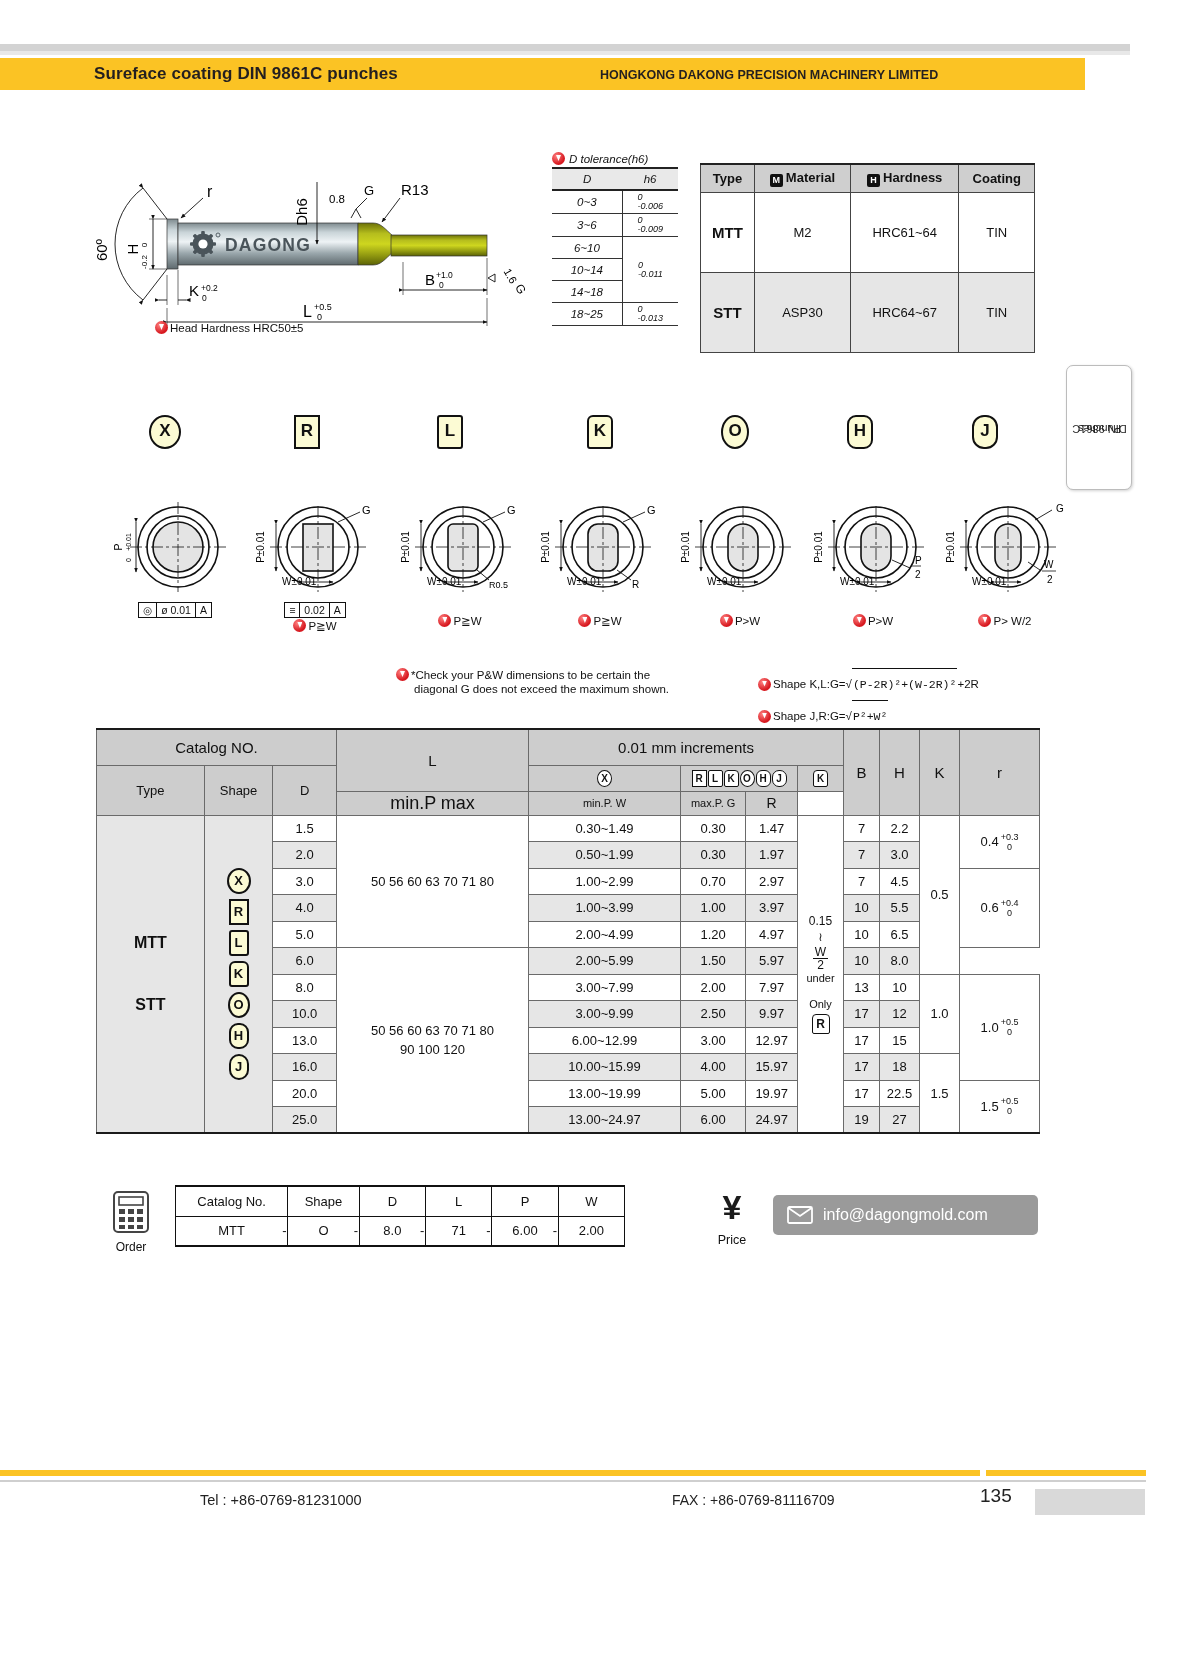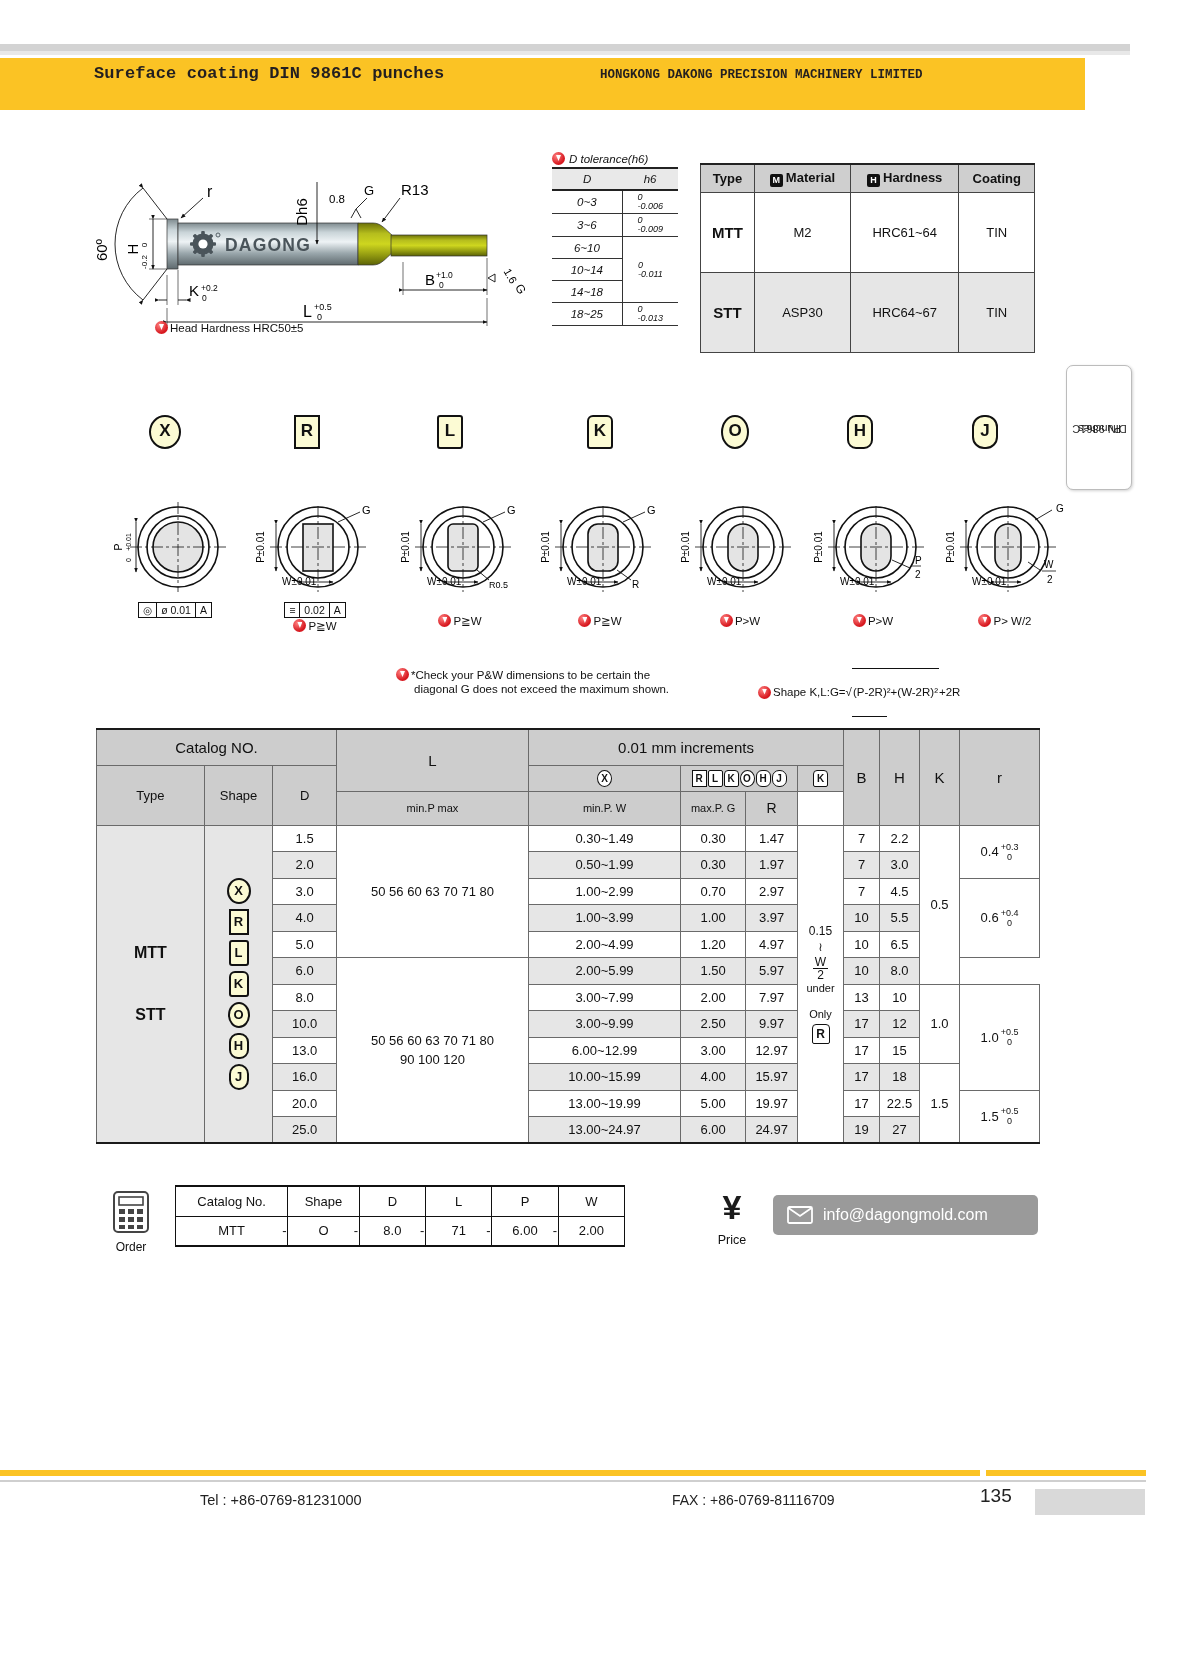--- a/index.html
+++ b/index.html
@@ -8,23 +8,22 @@
     width:1200px; height:1661px; position:relative;
     background:#fff;
     font-family:"Liberation Sans", sans-serif;
     color:#111;
     overflow:hidden;
   }
   
   .top-greybar { position:absolute; left:0; top:44px; width:1130px; height:7px; background:#d3d3d3; }
   .top-greybar2 { position:absolute; left:0; top:51px; width:1130px; height:4px; background:#e8e8e8; }
   .header-band {
-    position:absolute; left:0; top:58px; width:1085px; height:52px;
+    position:absolute; left:0; top:58px; width:1085px; height:32px;
     background:#fbc324;
-    font-family:Liberation Mono, monospace;
   }
   .header-band .h-title {
     position:absolute; left:94px; top:6px;
     font-size:17px; font-weight:bold; color:#231f20; letter-spacing:.1px;
   }
   .header-band .h-company {
     position:absolute; left:600px; top:10px;
     font-size:12.5px; font-weight:bold; color:#231f20;
   }
   
@@ -107,21 +106,21 @@
     position:relative; vertical-align:-2px; margin-right:2px; flex:0 0 auto;
   }
   .bullet::after {
     content:""; position:absolute; left:4px; top:3px; width:5px; height:6px;
     background:#fff; clip-path:polygon(0 0,100% 0,50% 100%);
   }
   .notes { position:absolute; left:0; top:668px; width:1060px; height:50px; font-size:11.5px; }
   .note-a { position:absolute; left:396px; top:0; width:360px; line-height:14px; }
   .note-b { position:absolute; left:758px; top:0; width:300px; line-height:15px; }
   .rad { display:inline-block; }
-  .ovl { border-top:1px solid #111; padding:16px 1px; }
+  .ovl { border-top:1px solid #111; padding:8px 1px;font-family:Liberation Mono, monospace; }
   
   table.cat {
     position:absolute; left:96px; top:728px; width:944px;
     border-collapse:collapse; font-size:13px;
   }
   table.cat th, table.cat td { border:1px solid #6a6a6a; text-align:center; }
   table.cat thead th { background:#cdcdcd; font-weight:normal; }
   table.cat .outer-top { border-top:2.5px solid #1a1a1a; }
   table.cat .outer-bot { border-bottom:2.5px solid #1a1a1a; }
   table.cat tbody td { height:26.5px; padding:0 2px; background:#fff; }
@@ -565,21 +564,21 @@
         <span class="mini x">X</span>
       </th>
       <th colspan="2" style="width:112px">
         <span class="mini r">R</span><span class="mini l">L</span><span class="mini k">K</span><span class="mini o">O</span><span class="mini h">H</span><span class="mini j">J</span>
       </th>
       <th style="width:46px">
         <span class="mini k">K</span>
       </th>
     </tr>
     <tr>
-      <th style="height:34px;font-size:11px">min.P max</th>
+      <th style="height:22px;font-size:18px">min.P max</th>
       <th style="font-size:11px">min.P. W</th>
       <th style="font-size:11px">max.P. G</th>
       <th style="font-size:14px">R</th>
     </tr>
   </thead>
   <tbody>
 
     <tr>
       <td class="cat-type" rowspan="12">
         <div class="vstack" style="gap:44px">

